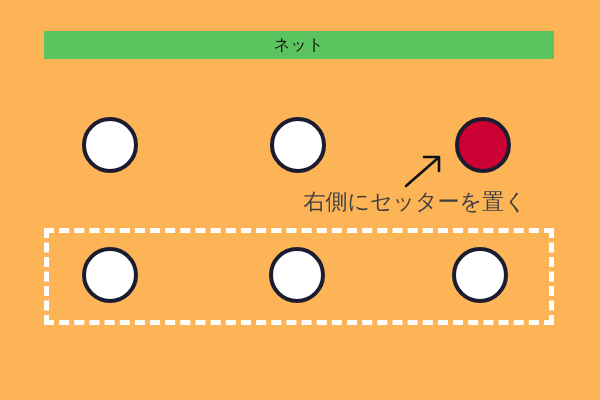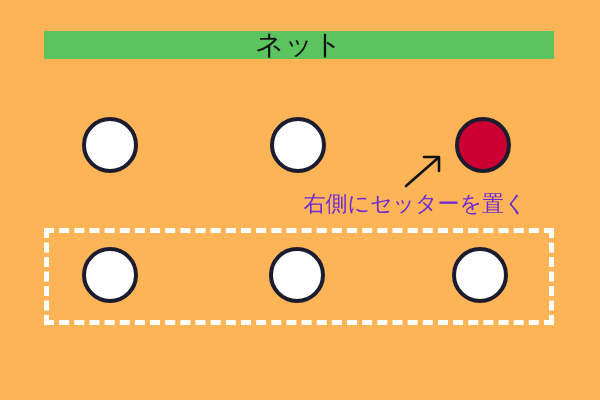--- a/index.html
+++ b/index.html
@@ -25,21 +25,21 @@
     top: 31px;
     width: 510px;
     height: 28px;
     background: #5cc45f;
     display: flex;
     align-items: center;
     justify-content: center;
   }
   .net-label {
     color: #111111;
-    font-size: 28px;
+    font-size: 16px;
     line-height: 1;
     letter-spacing: 0.5px;
     font-family: "DejaVu Sans", "Liberation Sans", sans-serif;
     white-space: nowrap;
   }
 
   
   .back-zone {
     position: absolute;
     left: 44px;
@@ -74,25 +74,25 @@
   }
   .arrow svg {
     display: block;
     width: 100%;
     height: 100%;
   }
 
   
   .note {
     position: absolute;
-    color: #6d28d9;
+    color: #404040;
     font-size: 22px;
     line-height: 1.1;
     white-space: nowrap;
-    font-family: Liberation Serif, serif;
+    font-family: Liberation Mono, monospace;
   }
   .note-setter {
     left: 0;
     top: 192px;
     width: 600px;
     text-align: center;
     padding-left: 230px;
     box-sizing: border-box;
   }
   .note-libero {

